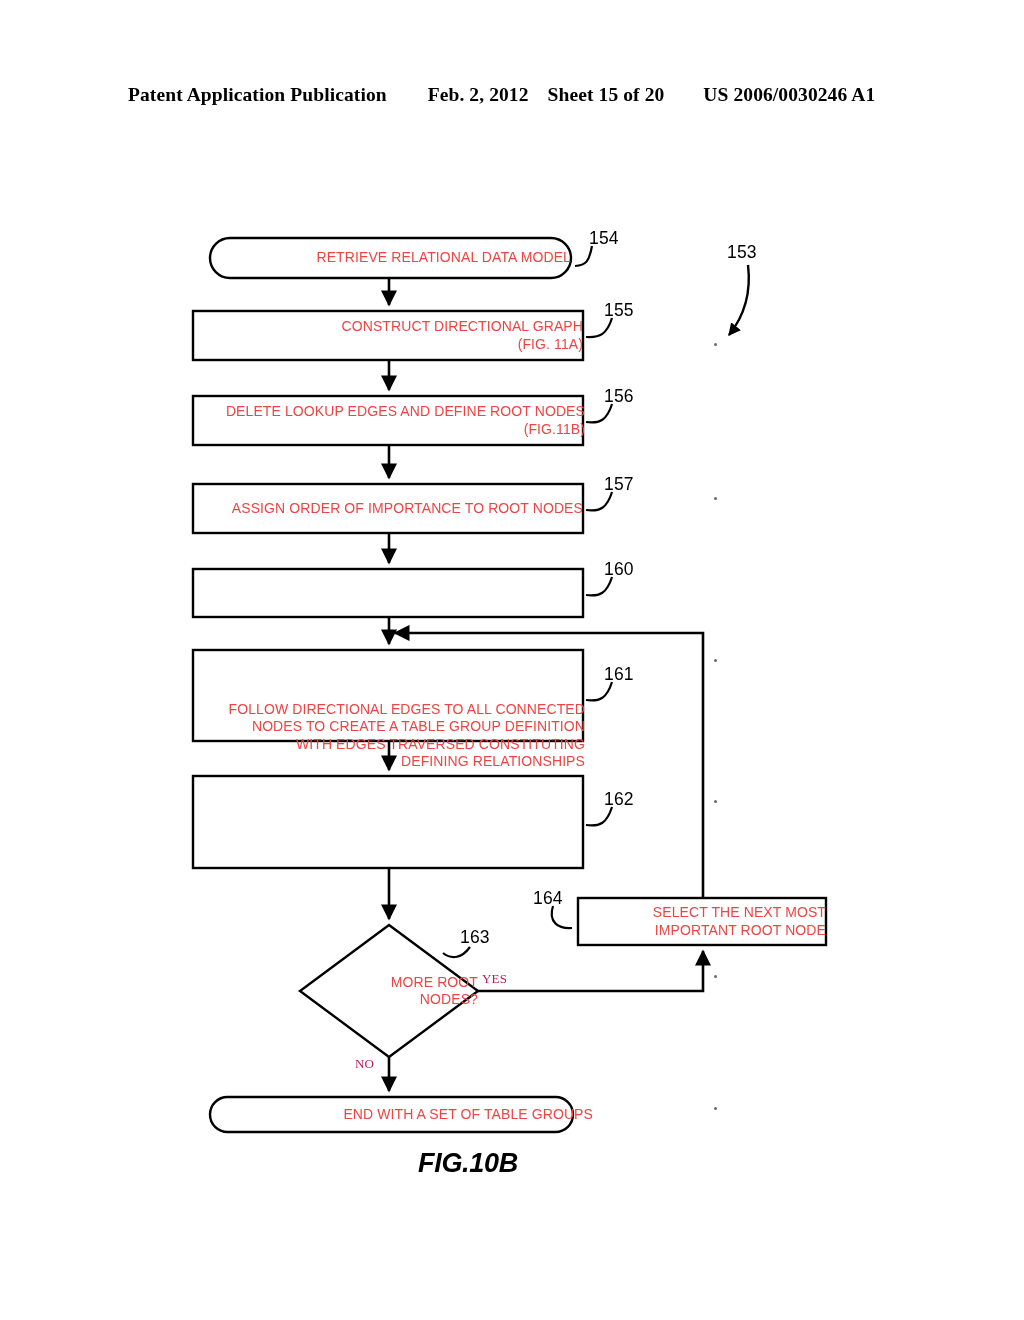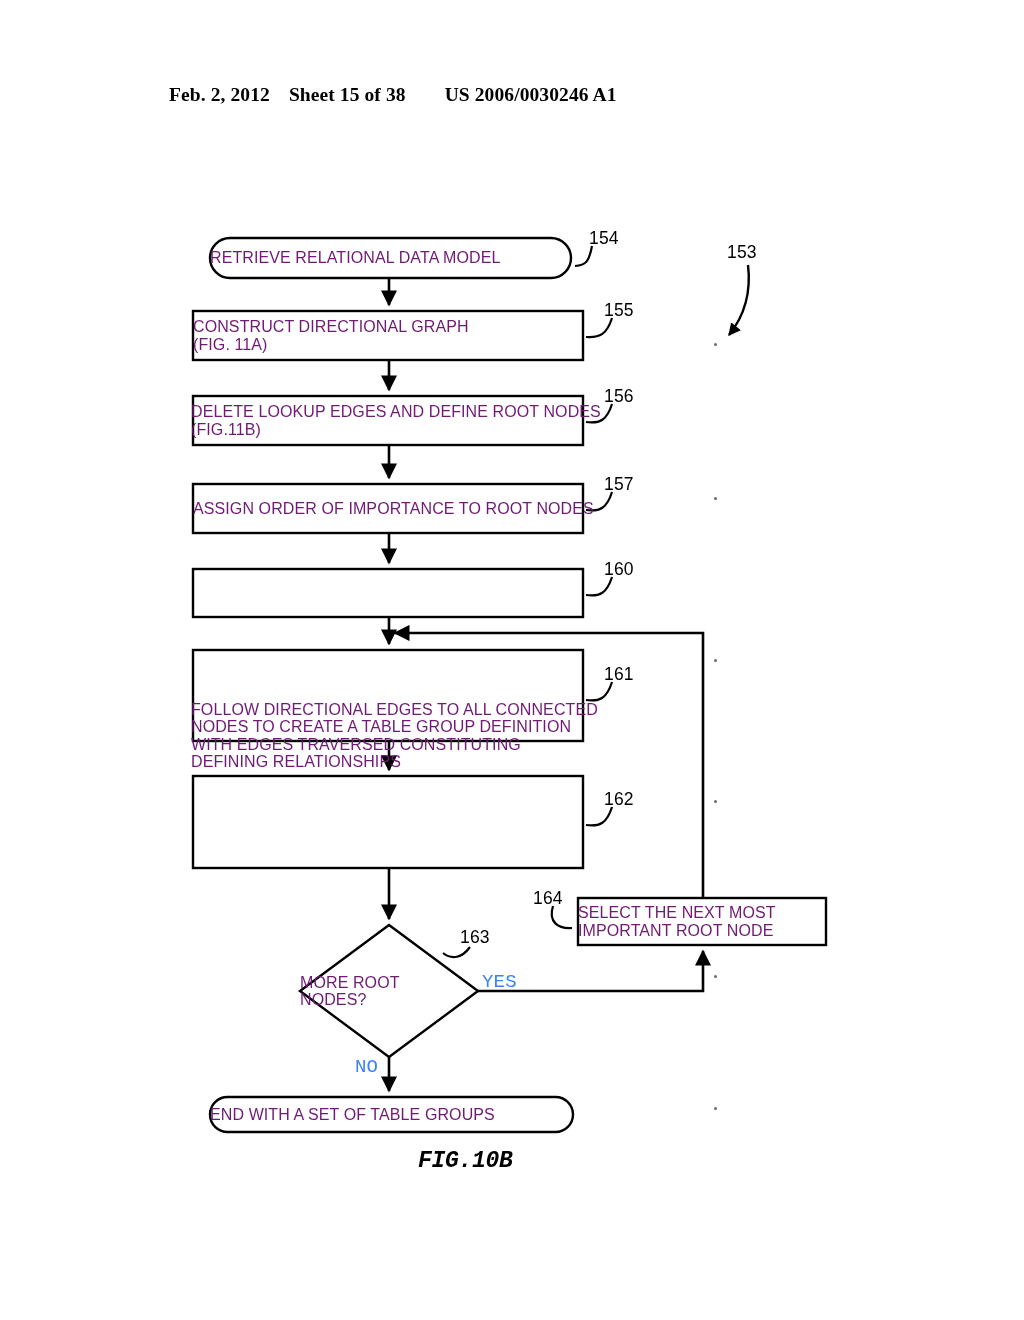--- a/index.html
+++ b/index.html
@@ -51,79 +51,80 @@
     width: 1024px;
     height: 1320px;
     overflow: visible;
   }
 
   
   .node-text {
     position: absolute;
     display: flex;
     flex-direction: column;
-    align-items: flex-start;
+    align-items: flex-end;
     justify-content: center;
     text-align: center;
     font-family: "Liberation Sans", sans-serif;
-    font-size: 16px;
+    font-size: 14px;
     line-height: 17.4px;
     letter-spacing: 0.1px;
-    color: #701a75;
+    color: #ef4444;
     white-space: nowrap;
     pointer-events: none;
   }
   .node-text .ln { display: block; }
 
   
   .ref-num {
     position: absolute;
     font-family: "Liberation Sans", sans-serif;
     font-size: 17.5px;
     letter-spacing: 0.2px;
     color: #000;
   }
 
   
   .branch-label {
     position: absolute;
-    font-family: Liberation Mono, monospace;
-    font-size: 19px;
+    font-family: Liberation Serif, serif;
+    font-size: 13px;
     letter-spacing: 0.2px;
-    color: #3b82f6;
+    color: #be185d;
   }
 
   
   #fig-caption {
     position: absolute;
     left: 418px;
     top: 1148px;
-    font-family: Liberation Mono, monospace;
+    font-family: Liberation Sans, sans-serif;
     font-weight: bold;
     font-style: italic;
-    font-size: 23px;
+    font-size: 27px;
     letter-spacing: -0.3px;
     color: #000;
   }
 
   
   .speck {
     position: absolute;
     width: 3px;
     height: 3px;
     background: #6b6b6b;
     border-radius: 50%;
   }
 </style>
 </head>
 <body>
 
 <div id="page-header">
+  <span class="hdr-pub">Patent Application Publication</span>
   <span class="hdr-date">Feb. 2, 2012</span>
-  <span class="hdr-sheet">Sheet 15 of 38</span>
+  <span class="hdr-sheet">Sheet 15 of 20</span>
   <span class="hdr-pat">US 2006/0030246 A1</span>
 </div>
 
 <div id="flowchart">
 
   <svg viewBox="0 0 1024 1320" xmlns="http://www.w3.org/2000/svg">
     <defs>
       <marker id="arrow" viewBox="0 0 10 10" refX="9" refY="5" markerWidth="6.2" markerHeight="6.2" orient="auto-start-reverse">
         <path d="M 0 0 L 10 5 L 0 10 z" fill="#000"></path>
       </marker>
@@ -218,21 +219,21 @@
   <div class="node-text" style="left:300px; top:962px; width:178px; height:58px;">
     <span class="ln">MORE ROOT</span>
     <span class="ln">NODES?</span>
   </div>
 
   <div class="node-text" style="left:578px; top:898px; width:248px; height:47px;">
     <span class="ln">SELECT THE NEXT MOST</span>
     <span class="ln">IMPORTANT ROOT NODE</span>
   </div>
 
-  <div class="node-text" style="left:210px; top:1097px; width:363px; height:35px;">
+  <div class="node-text" style="left:210px; top:1097px; width:363px; height:35px;padding-left:20px;">
     <span class="ln">END WITH A SET OF TABLE GROUPS</span>
   </div>
 
   <div class="ref-num" style="left:589px; top:228px;">154</div>
   <div class="ref-num" style="left:604px; top:300px;">155</div>
   <div class="ref-num" style="left:604px; top:386px;">156</div>
   <div class="ref-num" style="left:604px; top:474px;">157</div>
   <div class="ref-num" style="left:604px; top:559px;">160</div>
   <div class="ref-num" style="left:604px; top:664px;">161</div>
   <div class="ref-num" style="left:604px; top:789px;">162</div>

